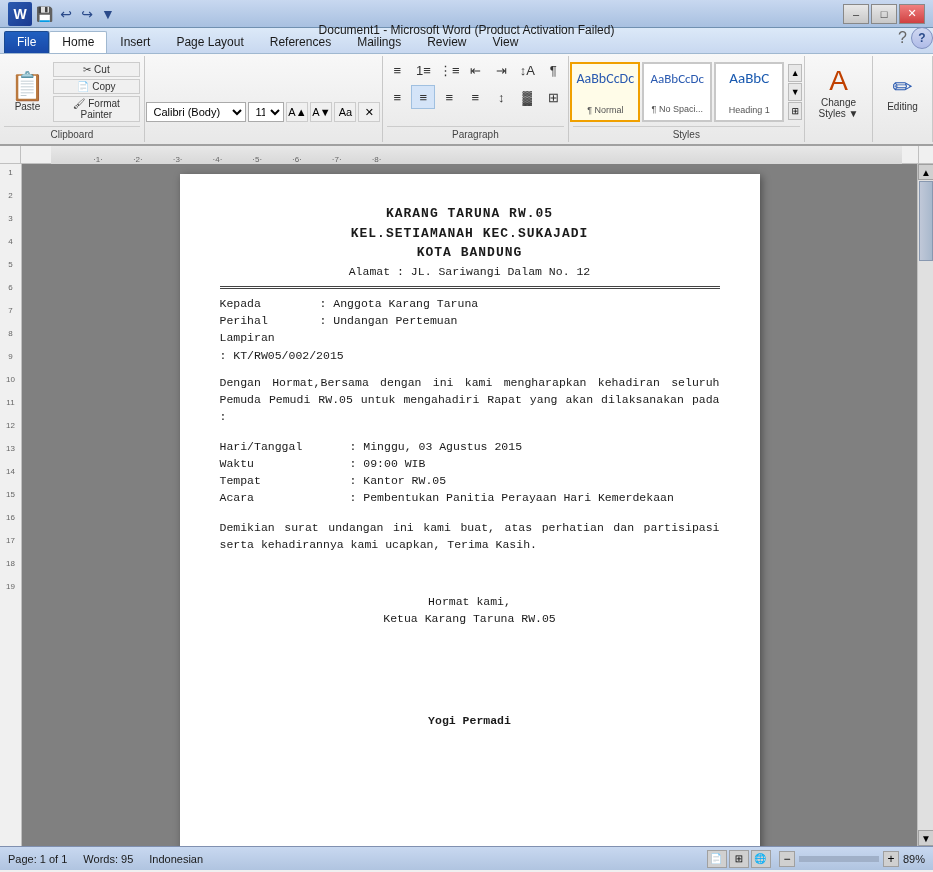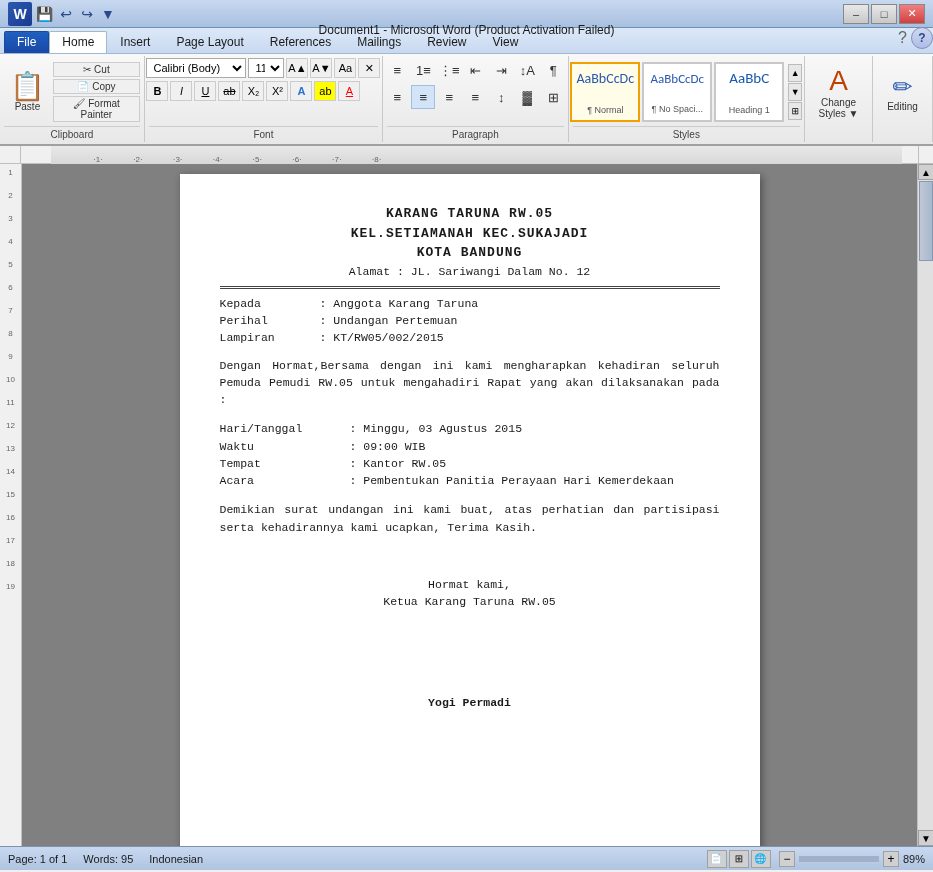--- a/index.html
+++ b/index.html
@@ -86,21 +86,21 @@
       display: flex; flex-direction: column; align-items: center;
       padding: 2px 6px; cursor: pointer;
     }
     .paste-icon { font-size: 28px; color: #2a72d0; line-height: 1; }
     .paste-label { font-size: 10px; color: #333; }
     .clipboard-right { display: flex; flex-direction: column; gap: 2px; }
     .sm-btn { font-size: 10px; background: #f0f0f0; border: 1px solid #ccc; padding: 1px 3px; cursor: pointer; color: #333; }
 
     
     #group-font { min-width: 180px; }
-    .font-row1, .font-row2 { display: flex; align-items: center; gap: 2px; }
+    .font-row1, .font-row2 { display: flex; align-items: center; gap: 2px; margin-top: 44px; }
     .font-select {
       width: 100px; height: 20px; font-size: 11px;
       border: 1px solid #aaa; background: white; padding: 0 2px;
     }
     .font-size-select { width: 36px; height: 20px; font-size: 11px; border: 1px solid #aaa; background: white; padding: 0 2px; }
     .font-btn { width: 22px; height: 20px; background: #f0f0f0; border: 1px solid #ccc; font-size: 11px; cursor: pointer; display: flex; align-items: center; justify-content: center; }
     .font-btn.bold { font-weight: bold; }
     .font-btn.italic { font-style: italic; }
     .font-btn.underline { text-decoration: underline; }
 
@@ -488,21 +488,21 @@
 
       <div class="doc-to-section">
         <div style="display:flex;">
           <span style="width:100px;">Kepada</span>
           <span>: Anggota Karang Taruna</span>
         </div>
         <div style="display:flex;">
           <span style="width:100px;">Perihal</span>
           <span>: Undangan Pertemuan</span>
         </div>
-        <div style="display:flex;">
+        <div style="display:flex;flex-direction:column;">
           <span style="width:100px;">Lampiran</span>
           <span>: KT/RW05/002/2015</span>
         </div>
       </div>
 
       <div class="doc-body">Dengan Hormat,Bersama dengan ini kami mengharapkan kehadiran seluruh Pemuda Pemudi RW.05 untuk mengahadiri Rapat yang akan dilaksanakan pada :</div>
 
       <div class="doc-schedule">
         <div class="doc-schedule-row">
           <span class="doc-schedule-label">Hari/Tanggal</span>

